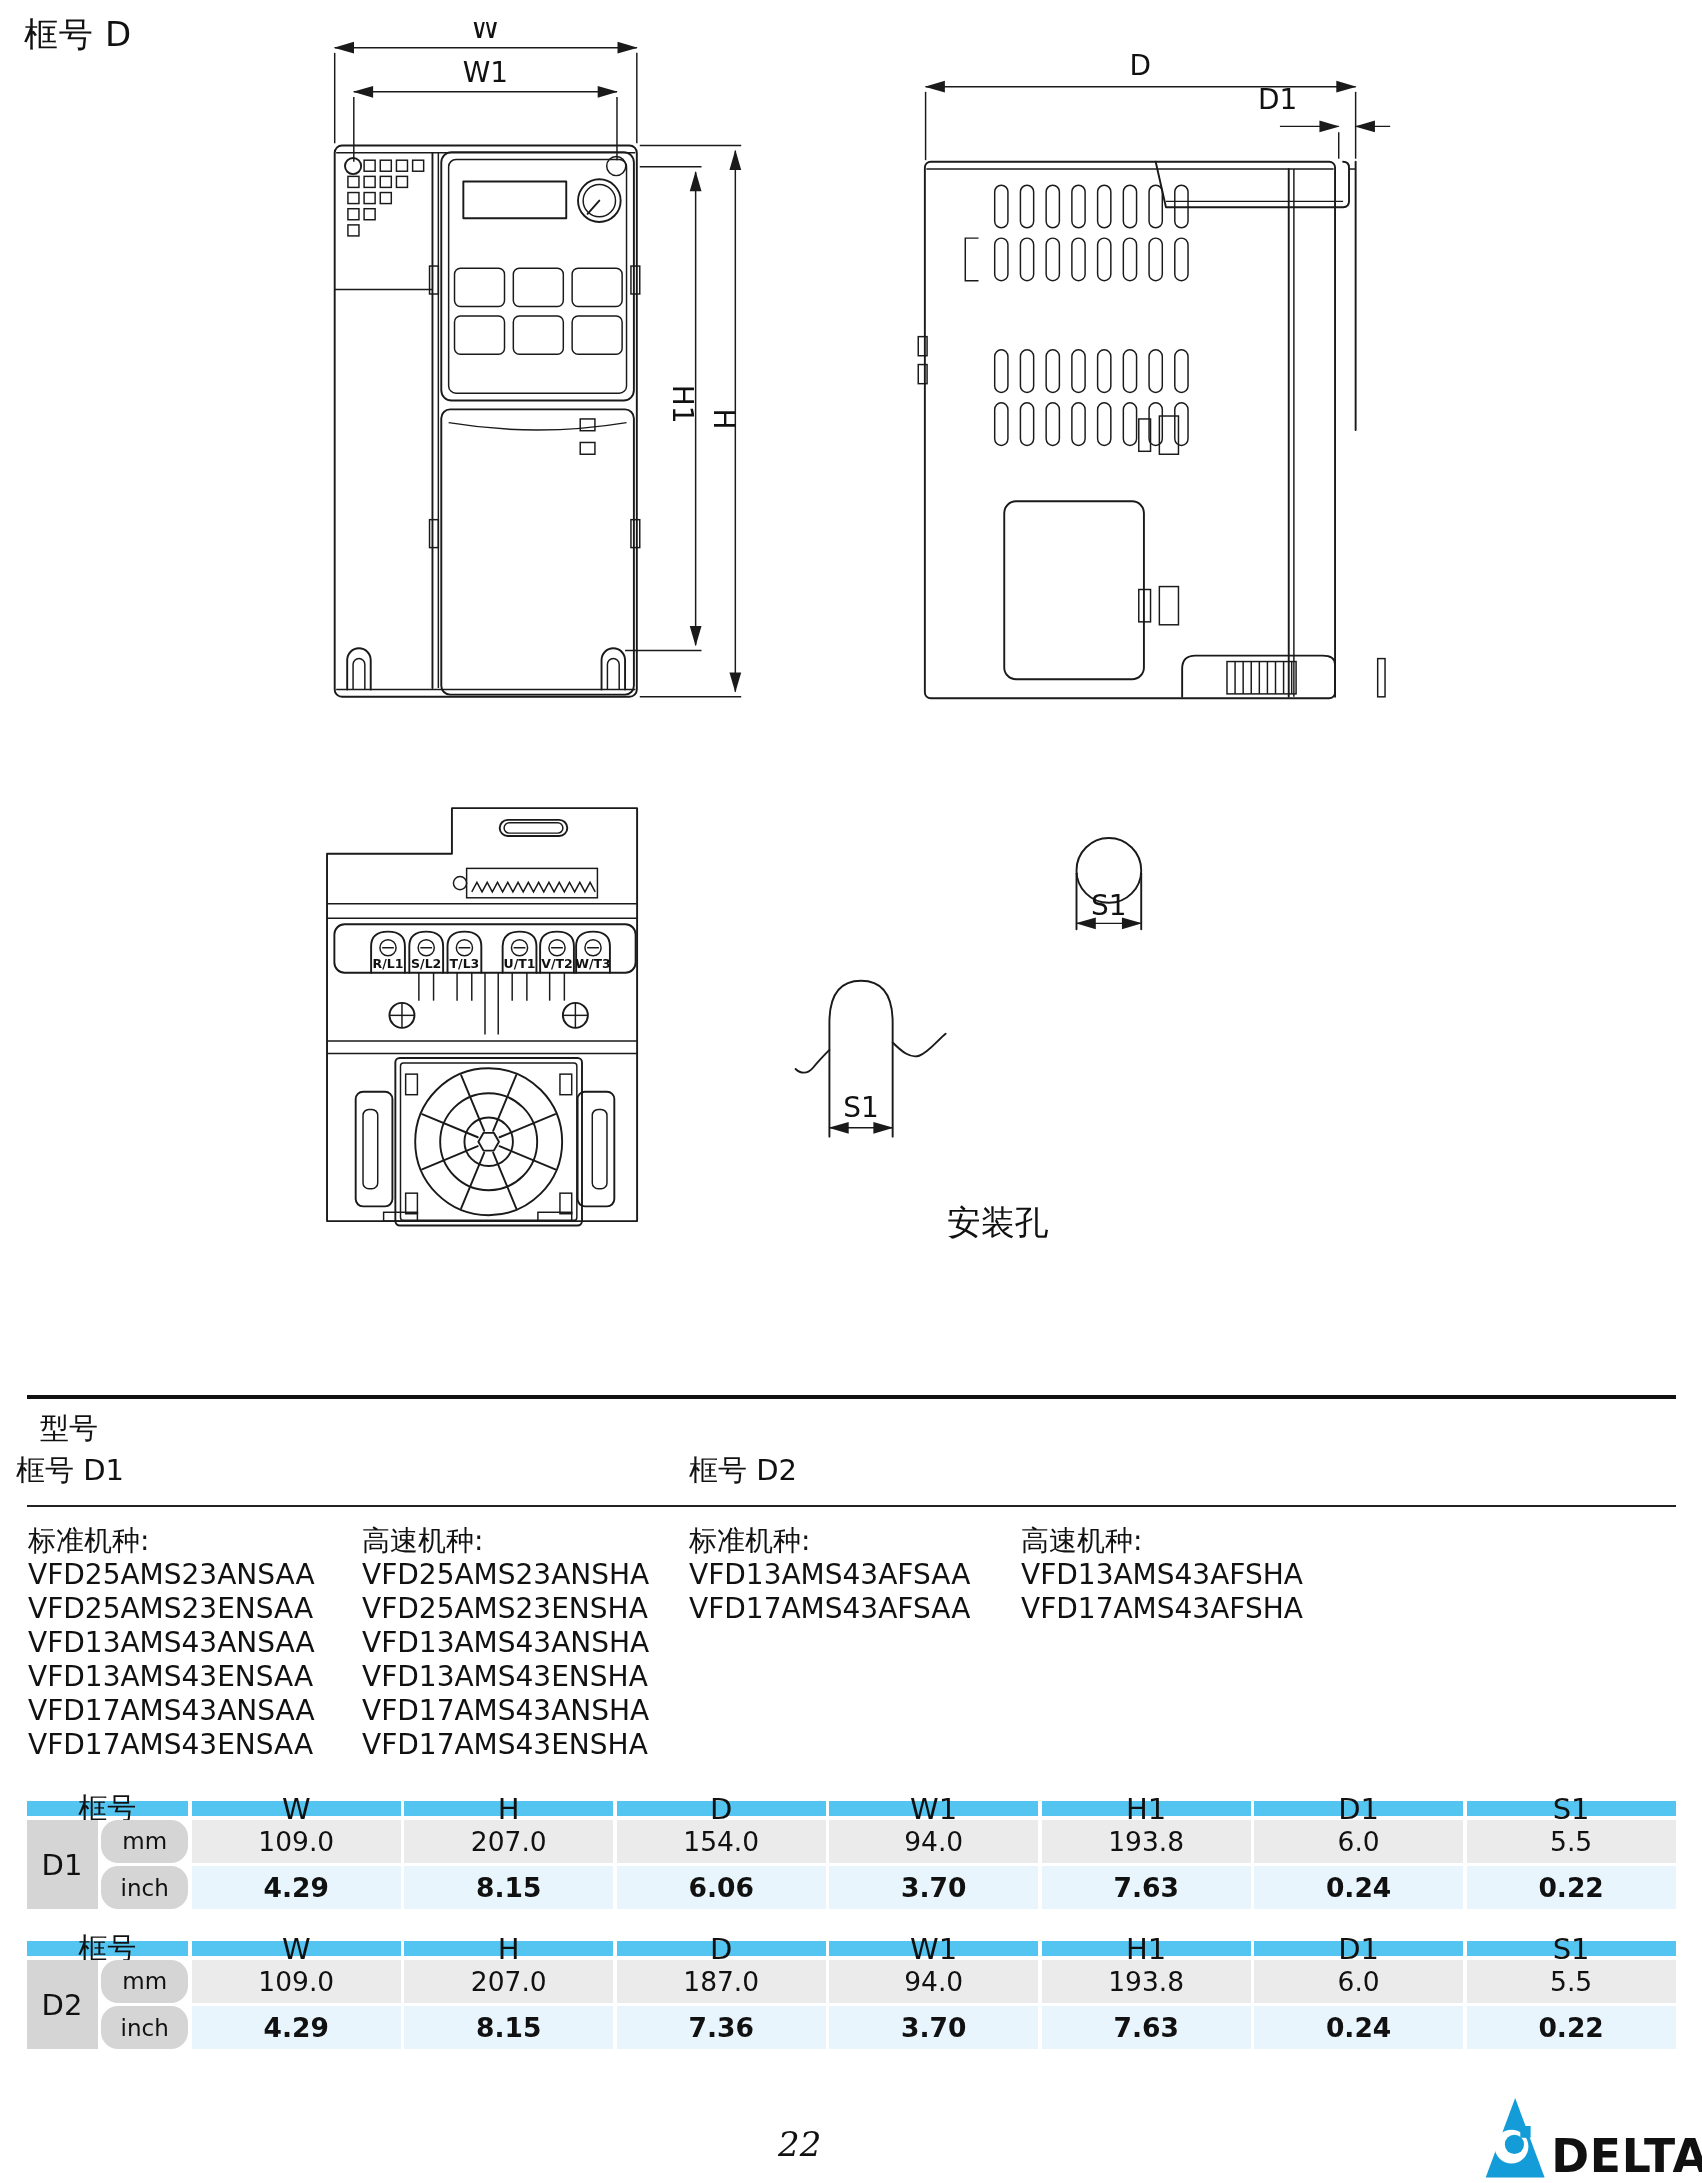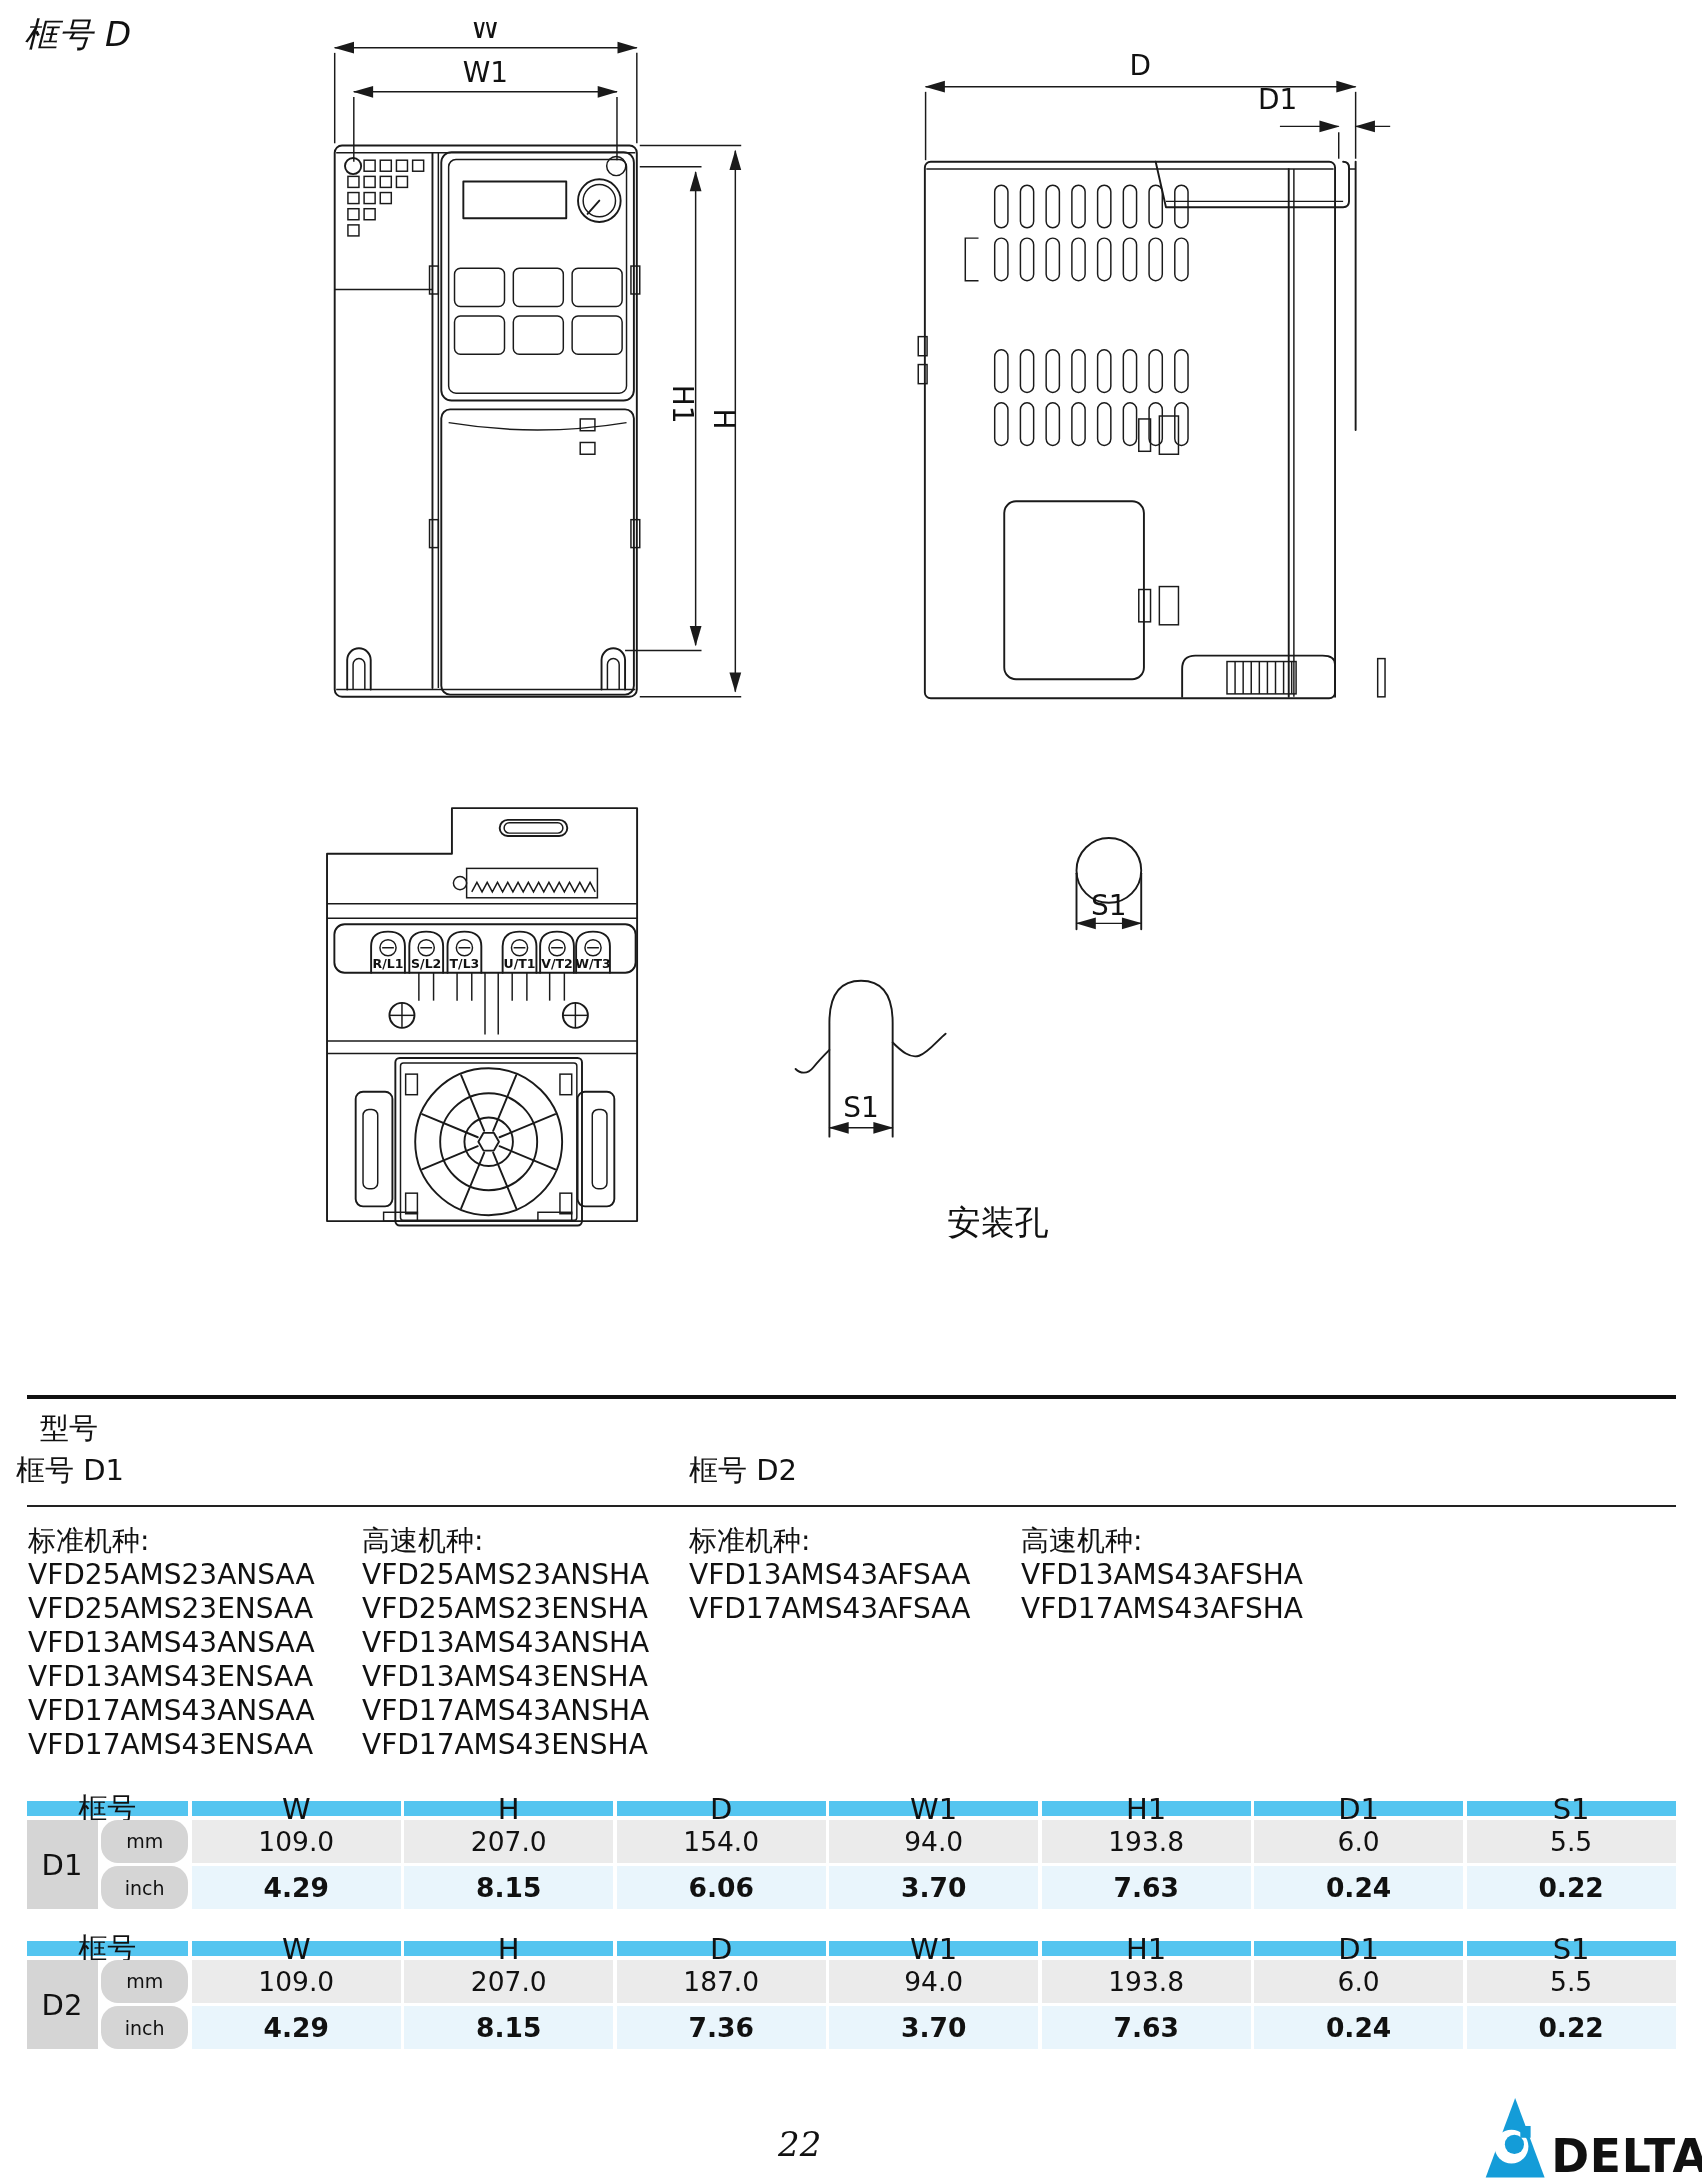--- a/index.html
+++ b/index.html
@@ -1,39 +1,39 @@
 <!DOCTYPE html>
 <html style="font-size:11.8px"><head>
 <meta charset="utf-8">
 <style>
   html,body{margin:0;padding:0;}
   body{width:1702px;height:2183px;position:relative;background:#ffffff;
        font-family:"DejaVu Sans","Liberation Sans",sans-serif;color:#111;}
   .abs{position:absolute;}
-  .title{font-size:34px;letter-spacing:0.7px;font-style:italic;}
+  .title{font-size:34px;letter-spacing:0.7px;}
   .rule-thick{background:#111;height:3.7px;}
   .rule-thin{background:#222;height:1.5px;}
   .sec-label{font-size:29px;}
   .mcol{font-size:28px;line-height:34px;white-space:nowrap;}
   .mcol div{height:34px;}
   
   svg text{font-family:"DejaVu Sans","Liberation Sans",sans-serif;fill:#111;}
   .ln{stroke:#1a1a1a;stroke-width:2.6;fill:none;stroke-linejoin:round;stroke-linecap:round;}
   .lt{stroke:#1a1a1a;stroke-width:2;fill:none;}
   .dim{stroke:#1a1a1a;stroke-width:2;fill:none;}
   .dimtext{font-size:38px;}
   
   .dim-table{position:absolute;left:26.5px;top:1773px;width:1649px;
      display:grid;grid-template-columns:71px 87px repeat(7,1fr);
      grid-auto-rows:43px;gap:3.7px;background:#fff;}
   .cell{display:flex;align-items:center;justify-content:center;}
   .th{background:var(--hdr);font-size:29px;margin-top:28px;}
   .th-corner{grid-column:span 2;}
   .frame-cell{background:var(--lbl);grid-row:span 2;font-size:29px;}
-  .unit-cell{background:var(--lbl);font-size:19px;border-radius:17px;}
+  .unit-cell{background:var(--lbl);font-size:23px;border-radius:17px;}
   .val-mm{background:var(--rowmm);font-size:26.5px;}
   .val-in{background:var(--rowin);font-size:26.5px;font-weight:bold;}
   .page-num{font-size:34px;font-style:italic;font-family:"DejaVu Serif","Liberation Serif",serif;}
   .brand-text{font-weight:bold;}
 </style>
 </head>
 <body>
 
 <div class="abs title" style="left:24px;top:11.8px;">框号 D</div>
 

